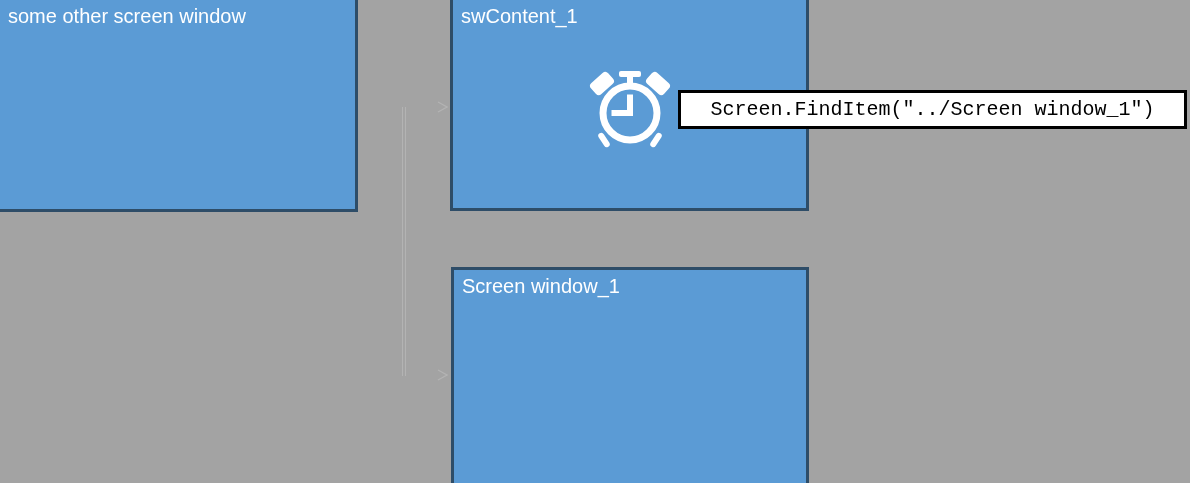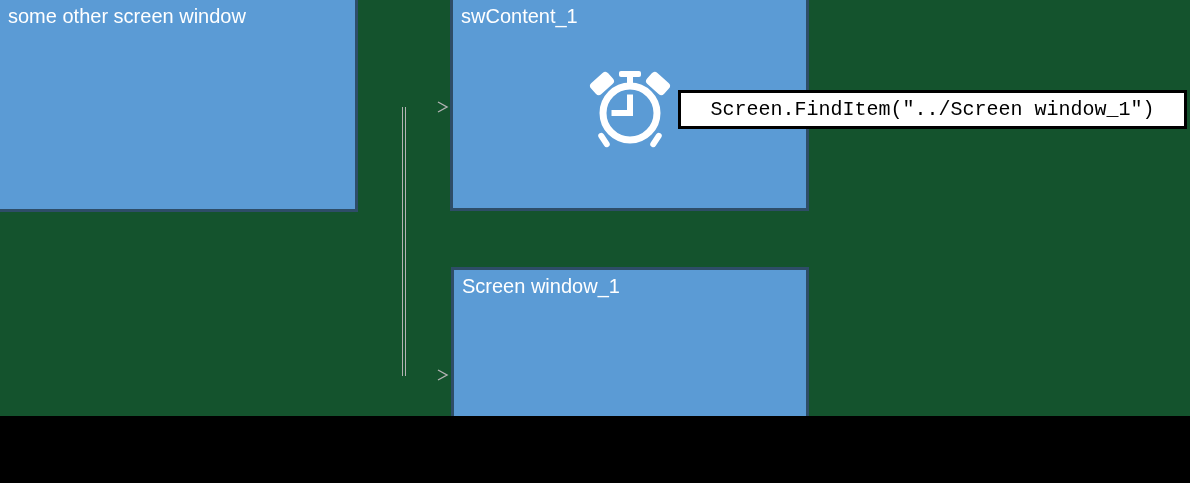--- a/index.html
+++ b/index.html
@@ -6,22 +6,22 @@
     margin: 0;
     padding: 0;
     background: #000000;
   }
   body {
     font-family: "Liberation Sans", sans-serif;
   }
   #canvas {
     position: relative;
     width: 1190px;
-    height: 416px;
-    background: #14532d;
+    height: 483px;
+    background: #a3a3a3;
     overflow: hidden;
   }
 
   
   .node-box {
     position: absolute;
     background: #5b9bd5;
     border: 3px solid #2e4d68;
     box-sizing: border-box;
   }

